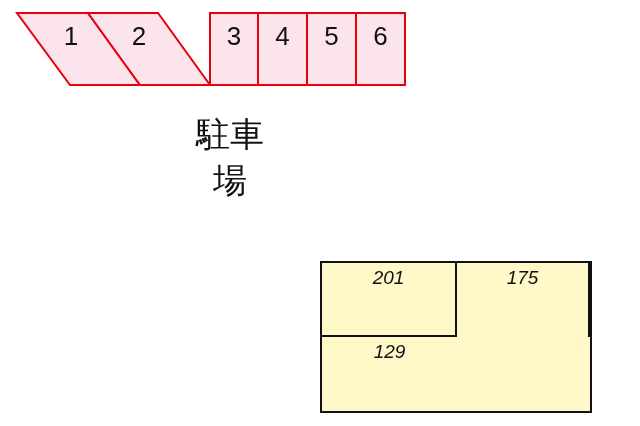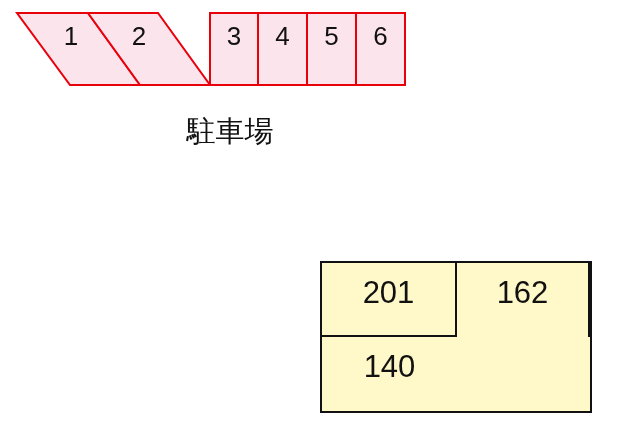--- a/index.html
+++ b/index.html
@@ -1,21 +1,21 @@
 <!DOCTYPE html>
 <html><head>
 <meta charset="utf-8">
 <style>
   html,body{margin:0;padding:0;background:#ffffff;}
   body{width:640px;height:426px;position:relative;overflow:hidden;font-family:"Liberation Sans","DejaVu Sans",sans-serif;}
   svg.parking{position:absolute;left:0;top:0;}
   .slot-label{position:absolute;font-size:26px;color:#111;text-align:center;line-height:30px;}
-  .caption{position:absolute;left:180px;top:112px;width:100px;text-align:center;font-family:"DejaVu Sans",sans-serif;font-size:29px;color:#111;}
+  .caption{position:absolute;left:180px;top:112px;width:100px;text-align:center;font-family:"DejaVu Sans",sans-serif;font-size:34px;color:#111;}
   .building{position:absolute;left:320px;top:261px;width:268px;height:148px;border:2px solid #111;background:#fff8c8;display:grid;grid-template-columns:135px 133px;grid-template-rows:74px 74px;box-sizing:content-box;}
-  .unit{box-sizing:border-box;font-size:31px;color:#111;text-align:center;padding-top:12px;}
+  .unit{box-sizing:border-box;font-size:19px;color:#111;text-align:center;padding-top:4px;font-style:italic;}
   .unit.l{border-right:2px solid #111;}
   .unit.t{border-bottom:2px solid #111;}
 </style>
 </head>
 <body>
 
 <svg class="parking" width="640" height="100" viewBox="0 0 640 100">
   <g fill="#fce4ec" stroke="#e8000b" stroke-width="2">
     <polygon points="17,13 88,13 140,85 70,85"></polygon>
     <polygon points="88,13 158,13 210,85 140,85"></polygon>
@@ -30,15 +30,15 @@
 <div class="slot-label" style="left:124px;top:21px;width:30px;">2</div>
 <div class="slot-label" style="left:210px;top:21px;width:48px;">3</div>
 <div class="slot-label" style="left:258px;top:21px;width:49px;">4</div>
 <div class="slot-label" style="left:307px;top:21px;width:49px;">5</div>
 <div class="slot-label" style="left:356px;top:21px;width:49px;">6</div>
 
 <div class="caption">駐車場</div>
 
 <div class="building">
   <div class="unit l t">201</div>
-  <div class="unit l">162</div>
-  <div class="unit">140</div>
+  <div class="unit l">175</div>
+  <div class="unit">129</div>
 </div>
 
 </body></html>

